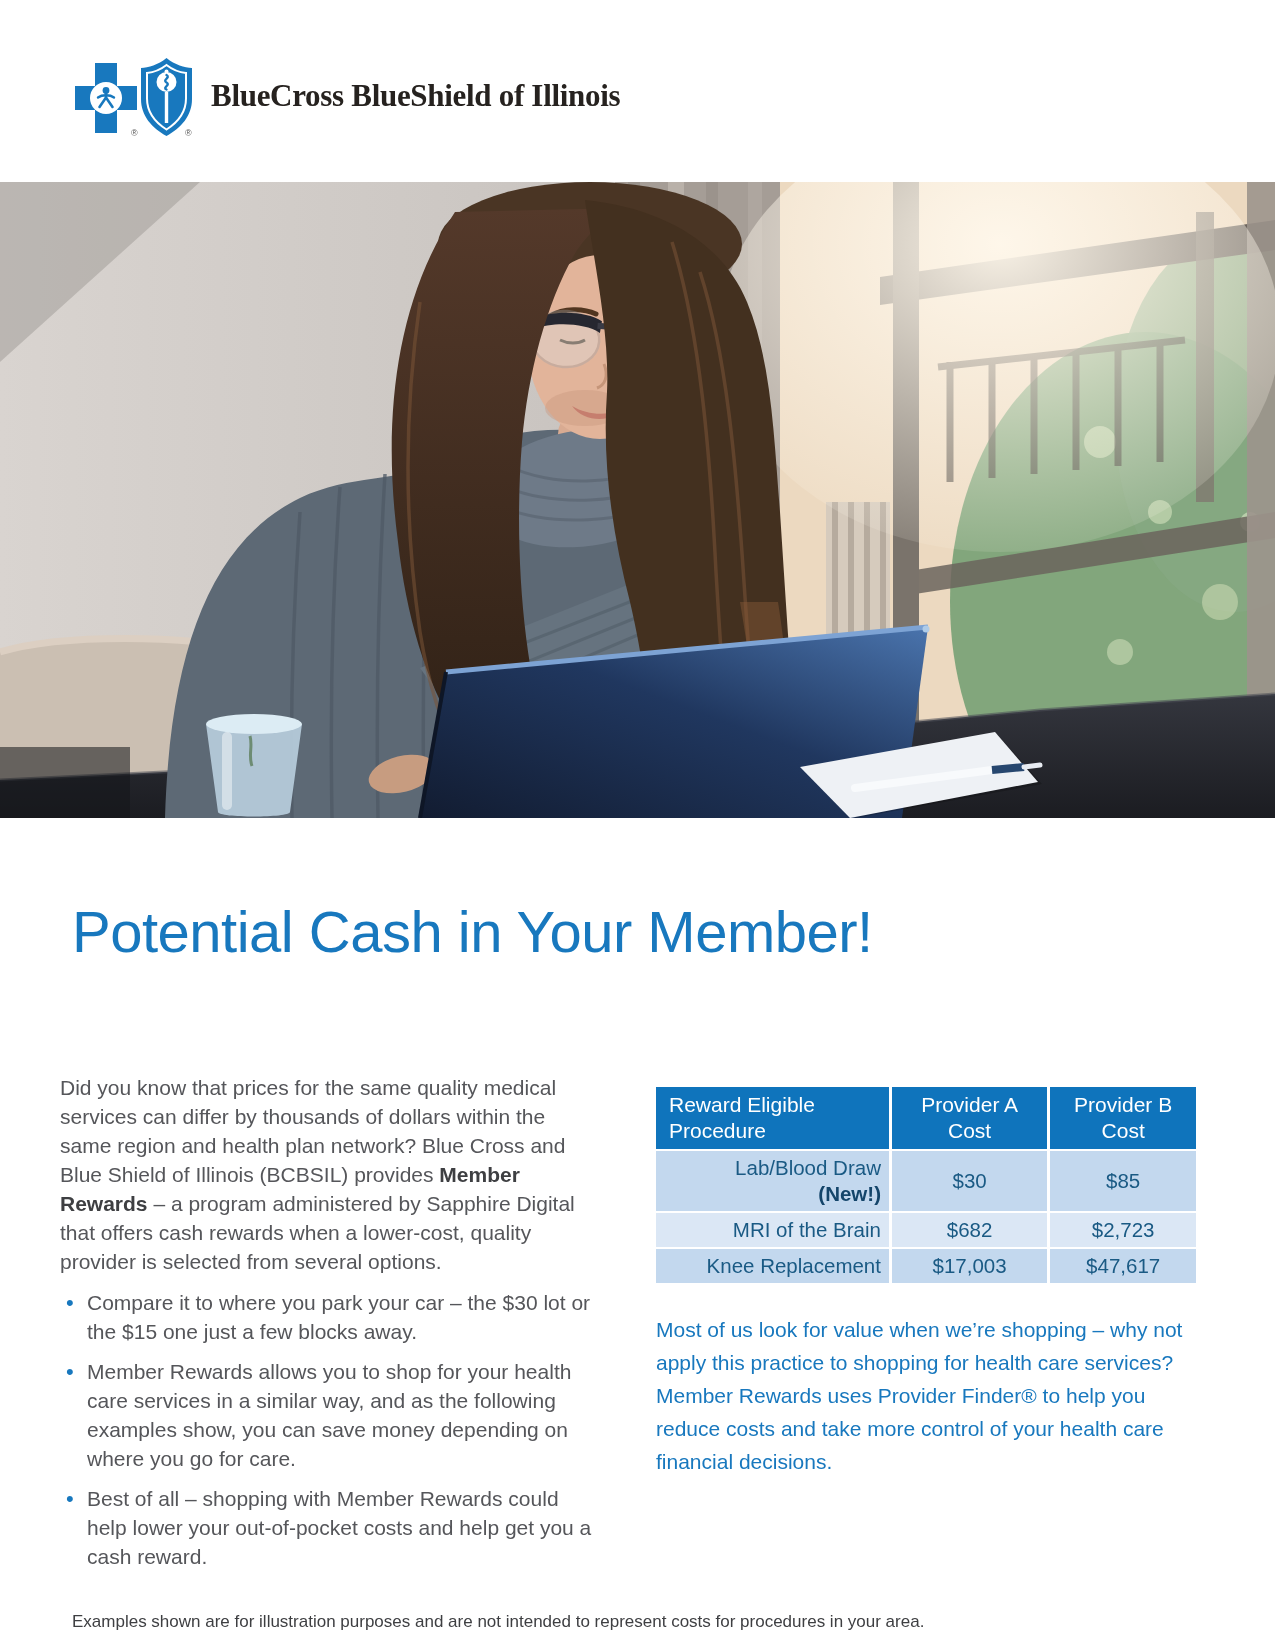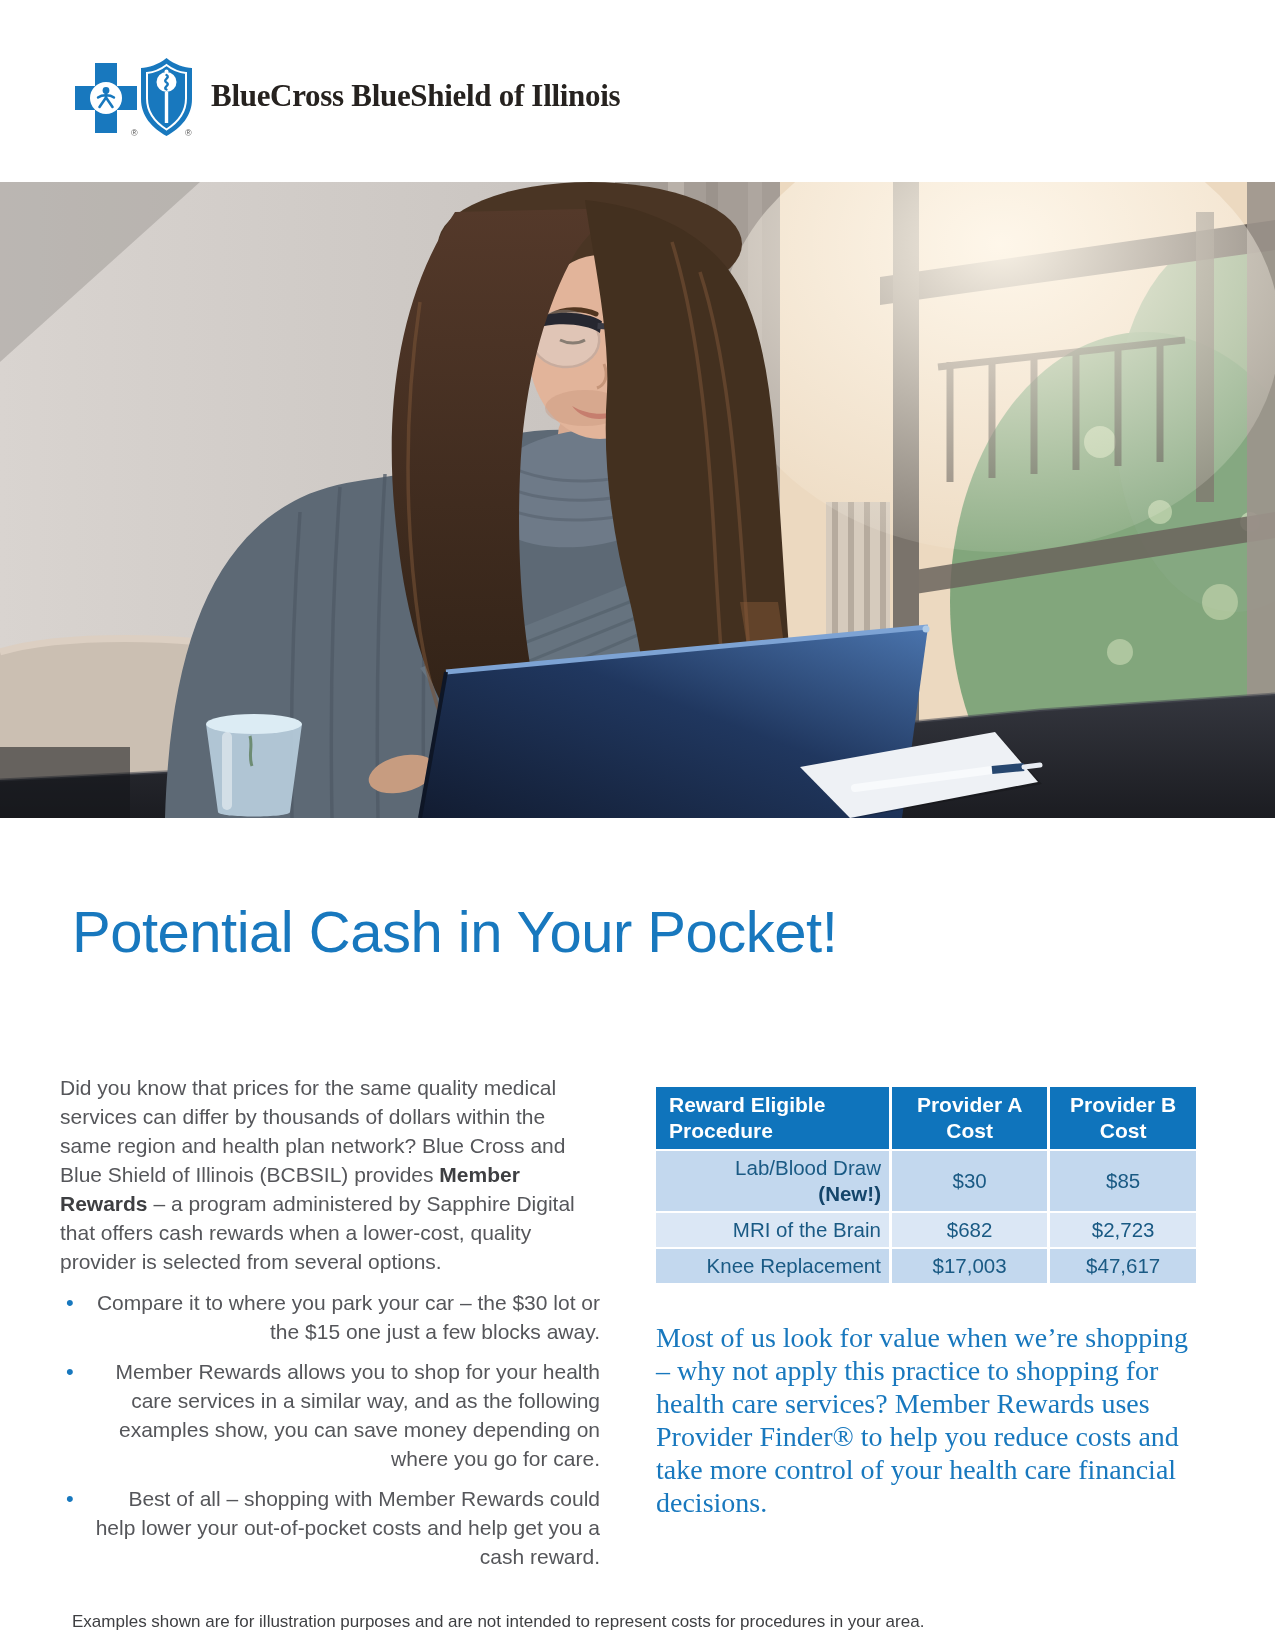--- a/index.html
+++ b/index.html
@@ -18,53 +18,53 @@
     font-size:58px;line-height:74px;font-weight:400;color:#1878BE;
     letter-spacing:-0.5px;
   }
   
   .left-col{
     position:absolute;left:60px;top:1073px;width:540px;
     font-size:21px;line-height:29px;color:#55565A;
   }
   .left-col p{margin:0;}
   .left-col b{color:#3E3F42;}
-  ul.bullets{list-style:none;margin:12px 0 0 0;padding:0;text-align:right;}
+  ul.bullets{list-style:none;margin:12px 0 0 0;padding:0;}
   ul.bullets li{
     position:relative;padding-left:27px;margin-top:11px;
   }
   ul.bullets li::before{
     content:"•";position:absolute;left:6px;top:0;
     color:#1878BE;font-size:22px;
   }
   
   .right-col{position:absolute;left:656px;top:1087px;width:545px;}
   table.cost-table{
     width:540px;border-collapse:collapse;table-layout:fixed;
     font-size:20.5px;
   }
   table.cost-table th{
-    background:#0F74BC;color:#ffffff;font-weight:bold;
+    background:#0F74BC;color:#ffffff;font-weight:normal;
     font-size:21px;line-height:26px;padding:5px 8px;vertical-align:middle;
   }
   table.cost-table th.col-proc{text-align:left;padding-left:13px;width:44%;}
   table.cost-table th.col-a{width:29%;}
   table.cost-table th.col-b{width:27%;}
   table.cost-table td{
     color:#1A5A84;padding:4px 8px;text-align:center;line-height:26px;
   }
   table.cost-table td.proc{text-align:right;padding-left:13px;}
   table.cost-table td .new-tag{font-weight:bold;color:#14456A;}
   table.cost-table tr.row-dark td{background:#C3D8EE;}
   table.cost-table tr.row-light td{background:#DBE7F5;}
   table.cost-table th,table.cost-table td{border-right:3px solid #ffffff;}
   table.cost-table th:last-child,table.cost-table td:last-child{border-right:none;}
   table.cost-table tbody td{border-top:2px solid #ffffff;}
   .value-para{
-    margin-top:38px;font-size:28px;line-height:33px;color:#1878BE;font-family:Liberation Serif, serif;
+    margin-top:30px;font-size:21px;line-height:33px;color:#1878BE;
   }
   
   .footnote{
     position:absolute;left:72px;top:1594px;width:1050px;
     font-size:17px;line-height:22px;color:#3E3F42;
   }
 </style>
 </head>
 <body>
 
@@ -254,21 +254,21 @@
 
     <g>
       <path d="M206,542 L218,630 C218,636 290,636 290,630 L302,542 Z" fill="#b7cddc" opacity=".92"></path>
       <ellipse cx="254" cy="542" rx="48" ry="10" fill="#dcecf4"></ellipse>
       <path d="M250,554 C253,564 248,574 252,584" stroke="#5c7d5a" stroke-width="3" fill="none" opacity=".8"></path>
       <rect x="222" y="550" width="10" height="78" rx="5" fill="#ffffff" opacity=".45"></rect>
     </g>
   </svg>
 
   <div class="heading">
-    <div>Potential Cash in Your Pocket!</div>
+    <div>Potential Cash in Your Member!</div>
   </div>
 
   <div class="left-col">
     <p><span>Did you know that prices for the same quality medical services can differ by thousands of dollars within the same region and health plan network? Blue Cross and Blue Shield of Illinois (BCBSIL) provides </span><b>Member Rewards</b><span> – a program administered by Sapphire Digital that offers cash rewards when a lower-cost, quality provider is selected from several options.</span></p>
     <ul class="bullets">
       <li>Compare it to where you park your car – the $30 lot or the $15 one just a few blocks away.</li>
       <li>Member Rewards allows you to shop for your health care services in a similar way, and as the following examples show, you can save money depending on where you go for care.</li>
       <li>Best of all – shopping with Member Rewards could help lower your out-of-pocket costs and help get you a cash reward.</li>
     </ul>
   </div>

